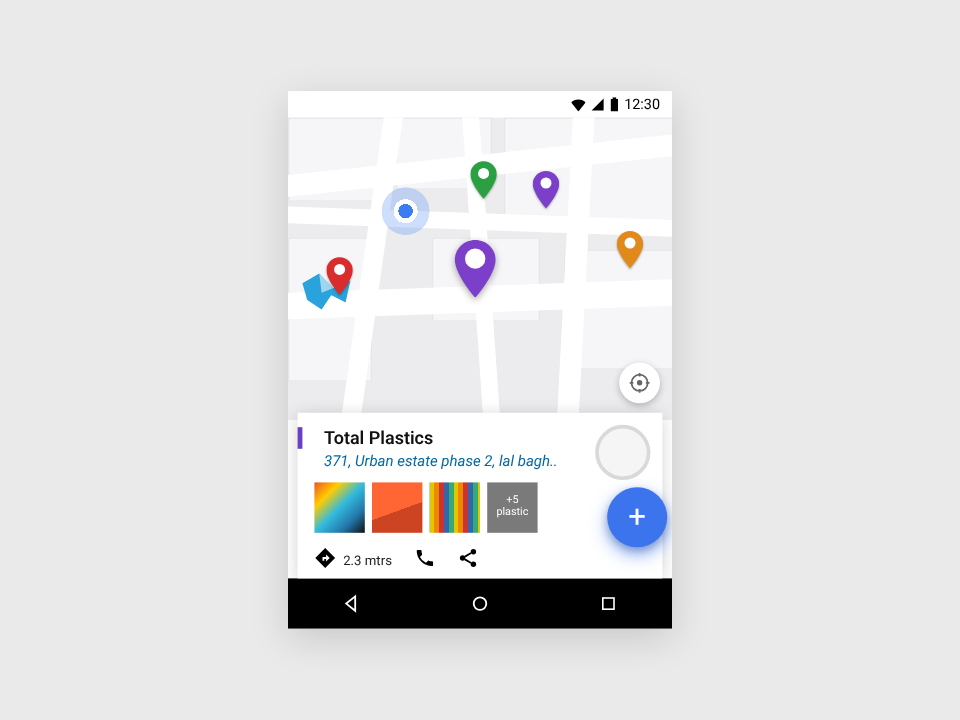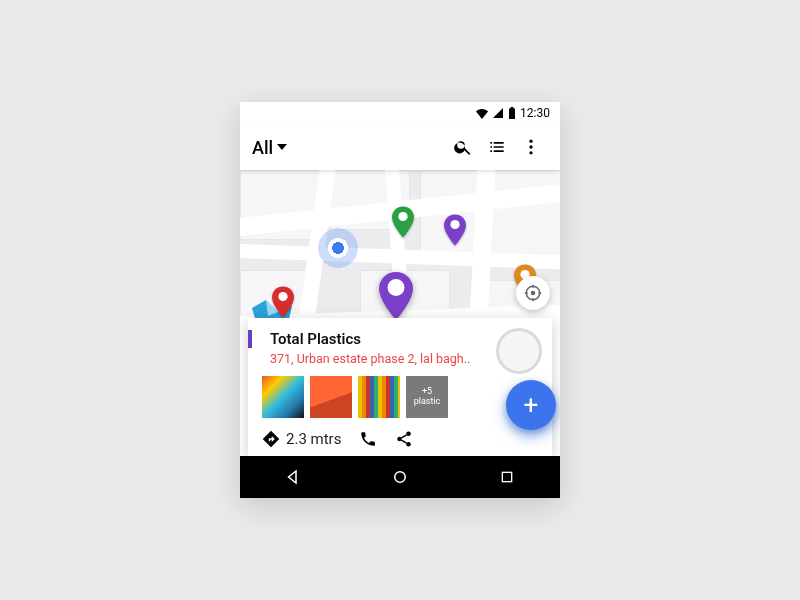--- a/index.html
+++ b/index.html
@@ -4,21 +4,21 @@
 <style>
   * { box-sizing: border-box; margin: 0; padding: 0; }
   body {
     width: 800px; height: 600px;
     background: #eaeaea;
     font-family: Roboto, Arial, sans-serif;
     display: flex; align-items: center; justify-content: center;
     position: relative;
   }
   .device {
-    width: 320px; height: 396px;
+    width: 320px; height: 448px;
     background: #fff;
     box-shadow: 0 8px 30px rgba(0,0,0,.15);
     position: relative;
     overflow: hidden;
     display: flex; flex-direction: column;
   }
   .statusbar {
     height: 22px; background: #fff;
     display: flex; align-items: center; justify-content: flex-end;
     padding: 0 10px; font-size: 12px; color: #000;
@@ -78,36 +78,36 @@
   .card {
     position: relative;
     margin: -6px 8px 0 8px;
     background:#fff;
     box-shadow: 0 3px 14px rgba(0,0,0,.2);
     padding: 12px 14px 8px 14px;
     z-index: 6;
   }
   .stripe { position:absolute; left:0; top:12px; width:4px; height:18px; background:#6b3fc4; }
   .title { font-size:15px; font-weight:600; color:#111; padding-left:8px; }
-  .addr { font-size:12.5px; color:#ef4444; padding-left:8px; margin-top:3px; }
+  .addr { font-size:12.5px; color:#0369a1; padding-left:8px; margin-top:3px;font-style:italic; }
   .avatar {
     position:absolute; right:10px; top:10px;
     width:46px; height:46px; border-radius:50%;
     border:3px solid #d9d9d9; background:#f5f5f5;
   }
   .note { font-size:12.5px; color:#333; margin-top:14px; line-height:1.45; padding-right:60px; }
   .more { color:#3367d6; cursor:pointer; }
   .thumbs { display:flex; gap:6px; margin-top:10px; }
   .thumb { width:42px; height:42px; background:#ccc; position:relative; overflow:hidden; cursor:pointer; }
   .thumb.more-thumb { background:#7a7a7a; color:#fff; font-size:9px; display:flex; flex-direction:column; align-items:center; justify-content:center; line-height:1.1; }
   .t1 { background: linear-gradient(135deg,#e52,#fc0 25%,#3bd 50%,#27a 75%,#111); }
   .t2 { background: linear-gradient(160deg,#f63 0 55%, #c42 55%); }
   .t3 { background: repeating-linear-gradient(90deg,#e6c500 0 4px,#e80 4px 8px,#c33 8px 12px,#36a 12px 16px,#3a7 16px 20px); }
   .actions { display:flex; gap:18px; align-items:center; margin-top:12px; }
-  .act { display:flex; align-items:flex-end; gap:6px; font-size:15px; color:#222; cursor:pointer; }
+  .act { display:flex; align-items:flex-end; gap:6px; font-size:11px; color:#222; cursor:pointer; }
   .fab {
     position:absolute; right:-4px; bottom:26px;
     width:50px; height:50px; border-radius:50%;
     background:#3b74ec;
     box-shadow: 0 6px 14px rgba(59,116,236,.6), 0 3px 6px rgba(0,0,0,.25);
     display:flex; align-items:center; justify-content:center;
     color:#fff; font-size:26px; cursor:pointer;
     z-index: 9;
   }
   .navbar {
@@ -133,46 +133,20 @@
         </svg>
     </span>
     <span class="sb-icon">
       <svg width="8" height="12" viewBox="0 0 10 16">
           <path fill="#000" d="M3 0h4v2h2v14H1V2h2z"></path>
         </svg>
     </span>
     <span>12:30</span>
   </div>
 
-  <div class="appbar">
-    <div class="filter">
-      <span>All</span>
-      <svg width="10" height="10" viewBox="0 0 10 6">
-          <path fill="#000" d="M0 0l5 6 5-6z"></path>
-        </svg>
-    </div>
-    <div class="appbar-spacer"></div>
-    <div class="appbar-icon">
-      <svg width="20" height="20" viewBox="0 0 24 24">
-          <path fill="#000" d="M15.5 14h-.8l-.3-.3A6.5 6.5 0 1 0 14 15.5l.3.3v.8l5 5 1.5-1.5-5-5zM9.5 14A4.5 4.5 0 1 1 14 9.5 4.5 4.5 0 0 1 9.5 14z"></path>
-        </svg>
-    </div>
-    <div class="appbar-icon">
-      <svg width="20" height="20" viewBox="0 0 24 24">
-          <path fill="#000" d="M4 6h2v2H4zM8 6h12v2H8zM4 11h2v2H4zM8 11h12v2H8zM4 16h2v2H4zM8 16h12v2H8z"></path>
-        </svg>
-    </div>
-    <div class="appbar-icon">
-      <svg width="20" height="20" viewBox="0 0 24 24">
-          <circle cx="12" cy="5" r="2"></circle>
-          <circle cx="12" cy="12" r="2"></circle>
-          <circle cx="12" cy="19" r="2"></circle>
-        </svg>
-    </div>
-  </div>
 
   <div class="map">
     <div class="blk b1"></div>
       <div class="blk b2"></div>
       <div class="blk b3"></div>
     <div class="blk b4"></div>
       <div class="blk b5"></div>
       <div class="blk b6"></div>
     <div class="road r1"></div>
       <div class="road r2"></div>

